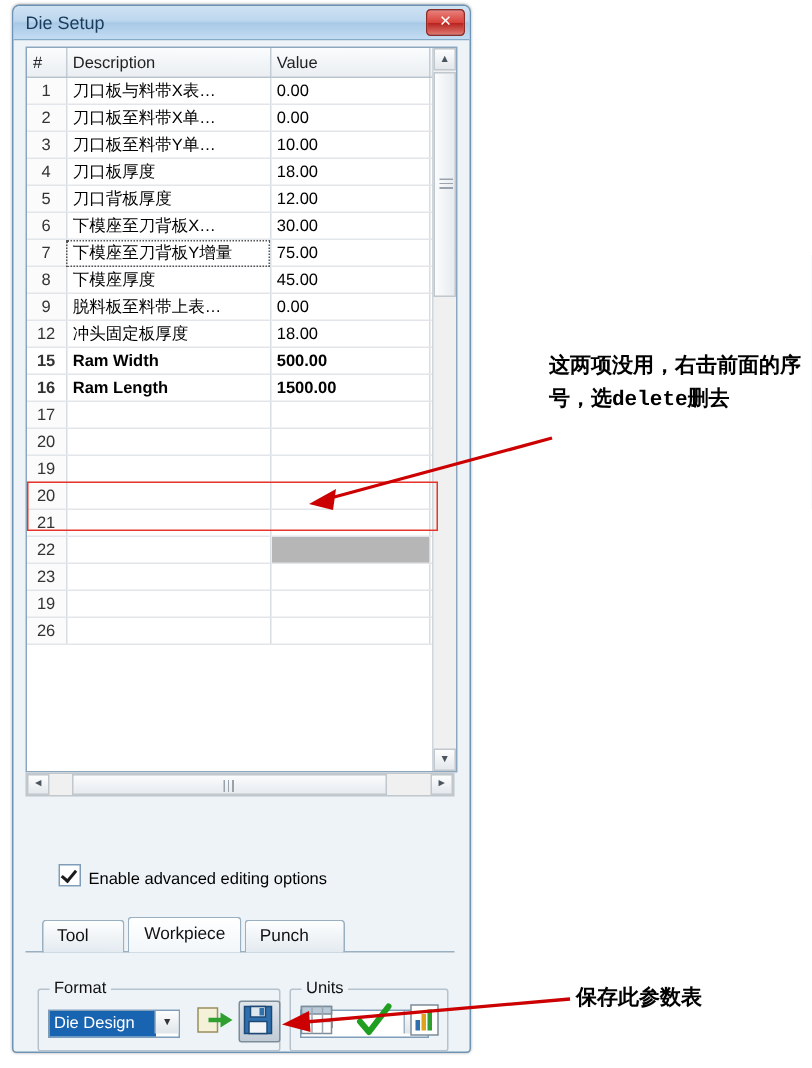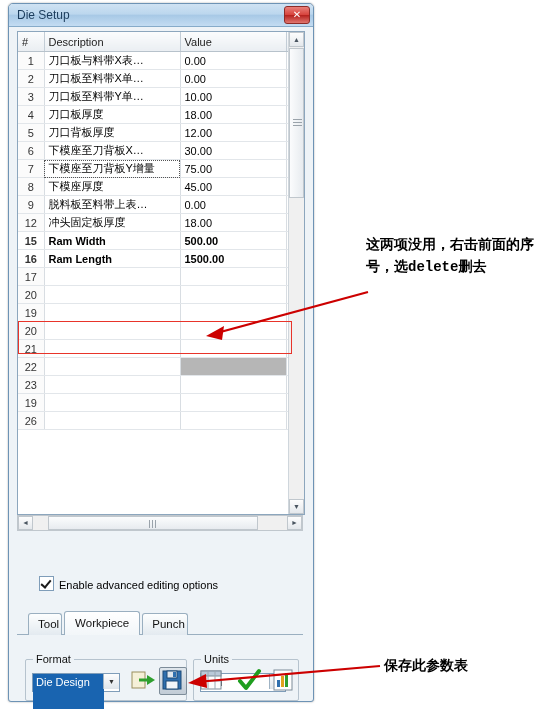--- a/index.html
+++ b/index.html
@@ -111,21 +111,21 @@
     display:inline-block;width:13px;height:13px;background:#fff;border:1px solid #7f9db9;
     vertical-align:-2px;position:relative;margin-right:5px;
   }
   #chkbox:after{
     content:"";position:absolute;left:3px;top:1px;width:4px;height:8px;
     border:solid #1b1b1b;border-width:0 2px 2px 0;transform:rotate(40deg);
   }
   
   #tabs{position:absolute;left:19px;top:608px;}
   .tab{
-    display:inline-block;padding:4px 2px 5px 9px;font-size:11.5px;
+    display:inline-block;padding:4px 23px 5px 9px;font-size:11.5px;
     border:1px solid #9aafc0;border-bottom:none;border-radius:3px 3px 0 0;
     background:linear-gradient(to bottom,#fdfefe,#e3eaf0);
     margin-right:2px;position:relative;top:0;color:#111;
   }
   .tab.active{
     background:linear-gradient(to bottom,#ffffff,#f2f6f9);
     padding:5px 10px 6px 10px;top:-1px;font-weight:normal;
   }
   #tabline{position:absolute;left:8px;top:630px;width:286px;height:1px;background:#9aafc0;}
   
@@ -135,21 +135,21 @@
   #grpFormat{left:16px;top:655px;width:160px;height:40px;}
   #grpUnits{left:184px;top:655px;width:104px;height:40px;}
   .grplabel{
     position:absolute;top:-7px;left:7px;background:#eef3f7;padding:0 3px;font-size:11px;color:#111;
   }
   #formatSelect{
     position:absolute;left:6px;top:13px;width:86px;height:17px;
     border:1px solid #7f9db9;background:#fff;font-size:11px;
   }
   #formatSelect .val{
-    position:absolute;left:0;top:0;right:15px;height:35px;line-height:17px;padding-left:3px;
+    position:absolute;left:0;top:0;right:15px;height:17px;line-height:17px;padding-left:3px;
     background:#1964b0;color:#fff;overflow:hidden;white-space:nowrap;
   }
   #formatSelect .arrow{
     position:absolute;right:0;top:0;width:15px;height:15px;
     background:linear-gradient(to bottom,#fdfdfd,#dfe5ea);border-left:1px solid #9fb3c4;
     text-align:center;font-size:7px;line-height:15px;color:#333;
   }
   #unitsSelect{
     position:absolute;left:6px;top:13px;width:84px;height:17px;
     border:1px solid #7f9db9;background:#fff;font-size:11px;

